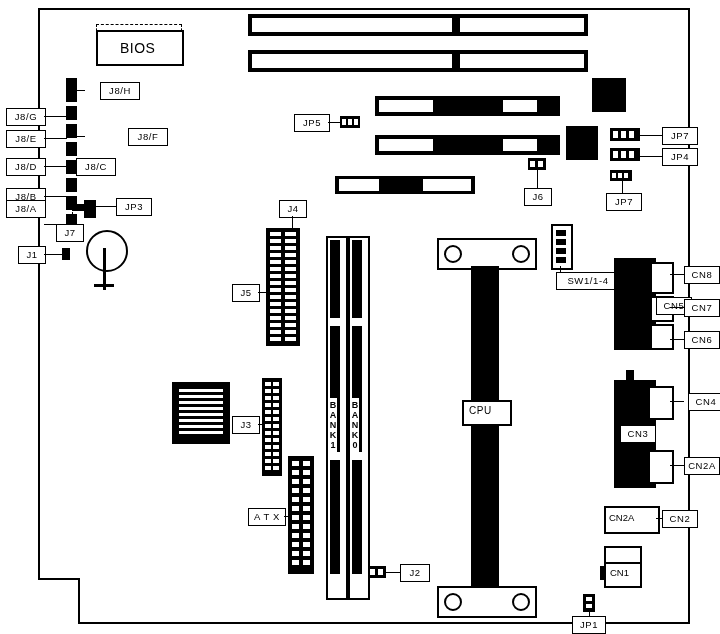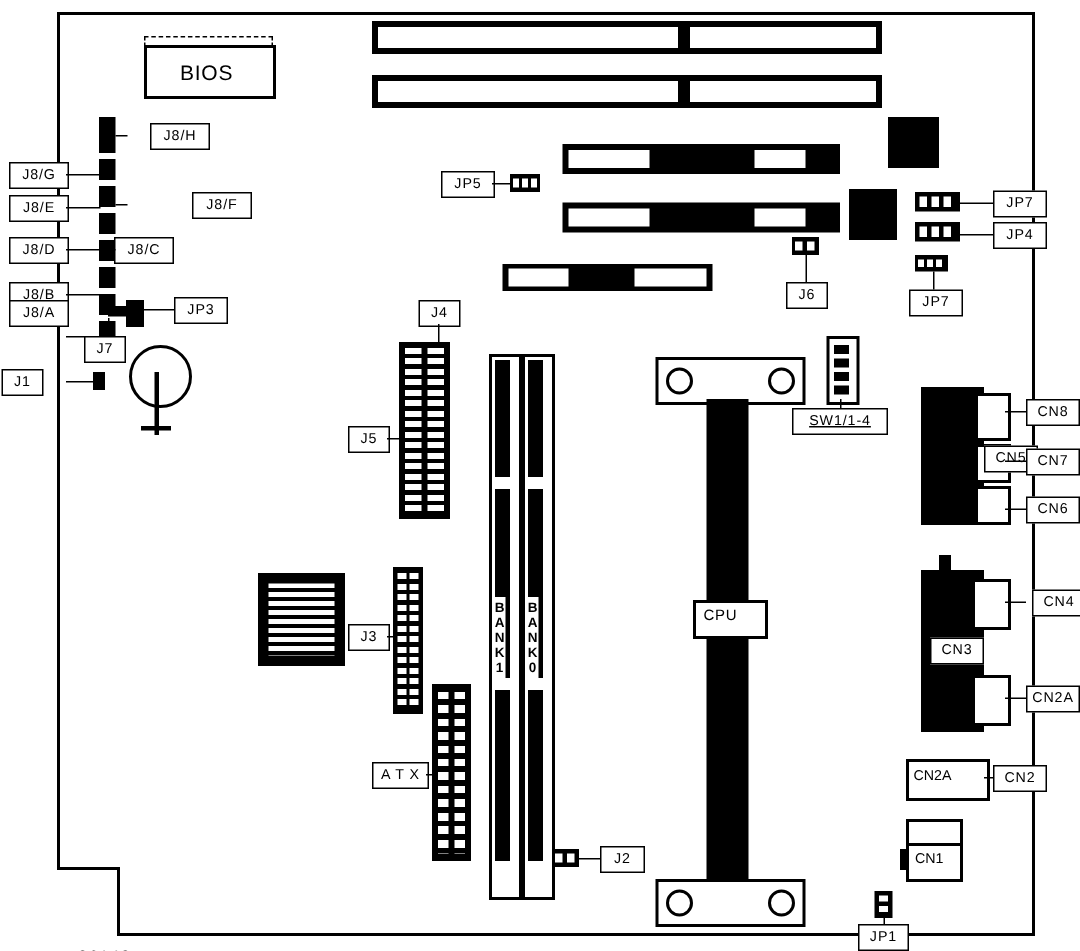--- a/index.html
+++ b/index.html
@@ -112,21 +112,21 @@
 
   <div class="lbl" style="left:6px;top:188px;width:38px;height:16px;">J8/B</div>
   <div class="line" style="left:44px;top:196px;width:23px;"></div>
 
   <div class="lbl" style="left:6px;top:200px;width:38px;height:16px;">J8/A</div>
   <div class="line" style="left:44px;top:224px;width:23px;"></div>
 
   <div class="lbl" style="left:56px;top:224px;width:26px;height:16px;">J7</div>
   <div class="vline" style="left:72px;top:212px;height:12px;"></div>
 
-  <div class="lbl" style="left:1px;top:246px;width:26px;height:16px;">J1</div>
+  <div class="lbl" style="left:18px;top:246px;width:26px;height:16px;">J1</div>
   <div class="line" style="left:44px;top:254px;width:20px;"></div>
   <div class="blk" style="left:62px;top:248px;width:8px;height:12px;"></div>
 
   <div class="lbl" style="left:116px;top:198px;width:34px;height:16px;">JP3</div>
   <div class="line" style="left:96px;top:206px;width:20px;"></div>
 
   <div class="lbl" style="left:294px;top:114px;width:34px;height:16px;">JP5</div>
   <div class="line" style="left:328px;top:122px;width:12px;"></div>
   <div class="hdr" style="left:340px;top:116px;width:20px;height:12px;">
     <div style="position:absolute;left:2px;top:3px;width:4px;height:6px;background:#fff;"></div>
@@ -167,21 +167,21 @@
   </div>
   <div class="lbl" style="left:524px;top:188px;width:26px;height:16px;">J6</div>
   <div class="vline" style="left:537px;top:170px;height:18px;"></div>
 
   <div class="hollow" style="left:551px;top:224px;width:18px;height:42px;">
     <div class="blk" style="left:3px;top:4px;width:10px;height:6px;"></div>
     <div class="blk" style="left:3px;top:13px;width:10px;height:6px;"></div>
     <div class="blk" style="left:3px;top:22px;width:10px;height:6px;"></div>
     <div class="blk" style="left:3px;top:31px;width:10px;height:6px;"></div>
   </div>
-  <div class="lbl" style="left:528px;top:272px;width:62px;height:16px;text-decoration:underline;">SW1/1-4</div>
+  <div class="lbl" style="left:556px;top:272px;width:62px;height:16px;">SW1/1-4</div>
   <div class="vline" style="left:560px;top:266px;height:6px;"></div>
 
   <div class="hollow" style="left:437px;top:238px;width:96px;height:28px;"></div>
   <div class="hollow" style="left:437px;top:586px;width:96px;height:28px;"></div>
   <div style="position:absolute;left:444px;top:245px;width:14px;height:14px;border:2px solid #000;border-radius:50%;background:#fff;"></div>
   <div style="position:absolute;left:512px;top:245px;width:14px;height:14px;border:2px solid #000;border-radius:50%;background:#fff;"></div>
   <div style="position:absolute;left:444px;top:593px;width:14px;height:14px;border:2px solid #000;border-radius:50%;background:#fff;"></div>
   <div style="position:absolute;left:512px;top:593px;width:14px;height:14px;border:2px solid #000;border-radius:50%;background:#fff;"></div>
 
   <div class="blk" style="left:471px;top:266px;width:28px;height:320px;"></div>

